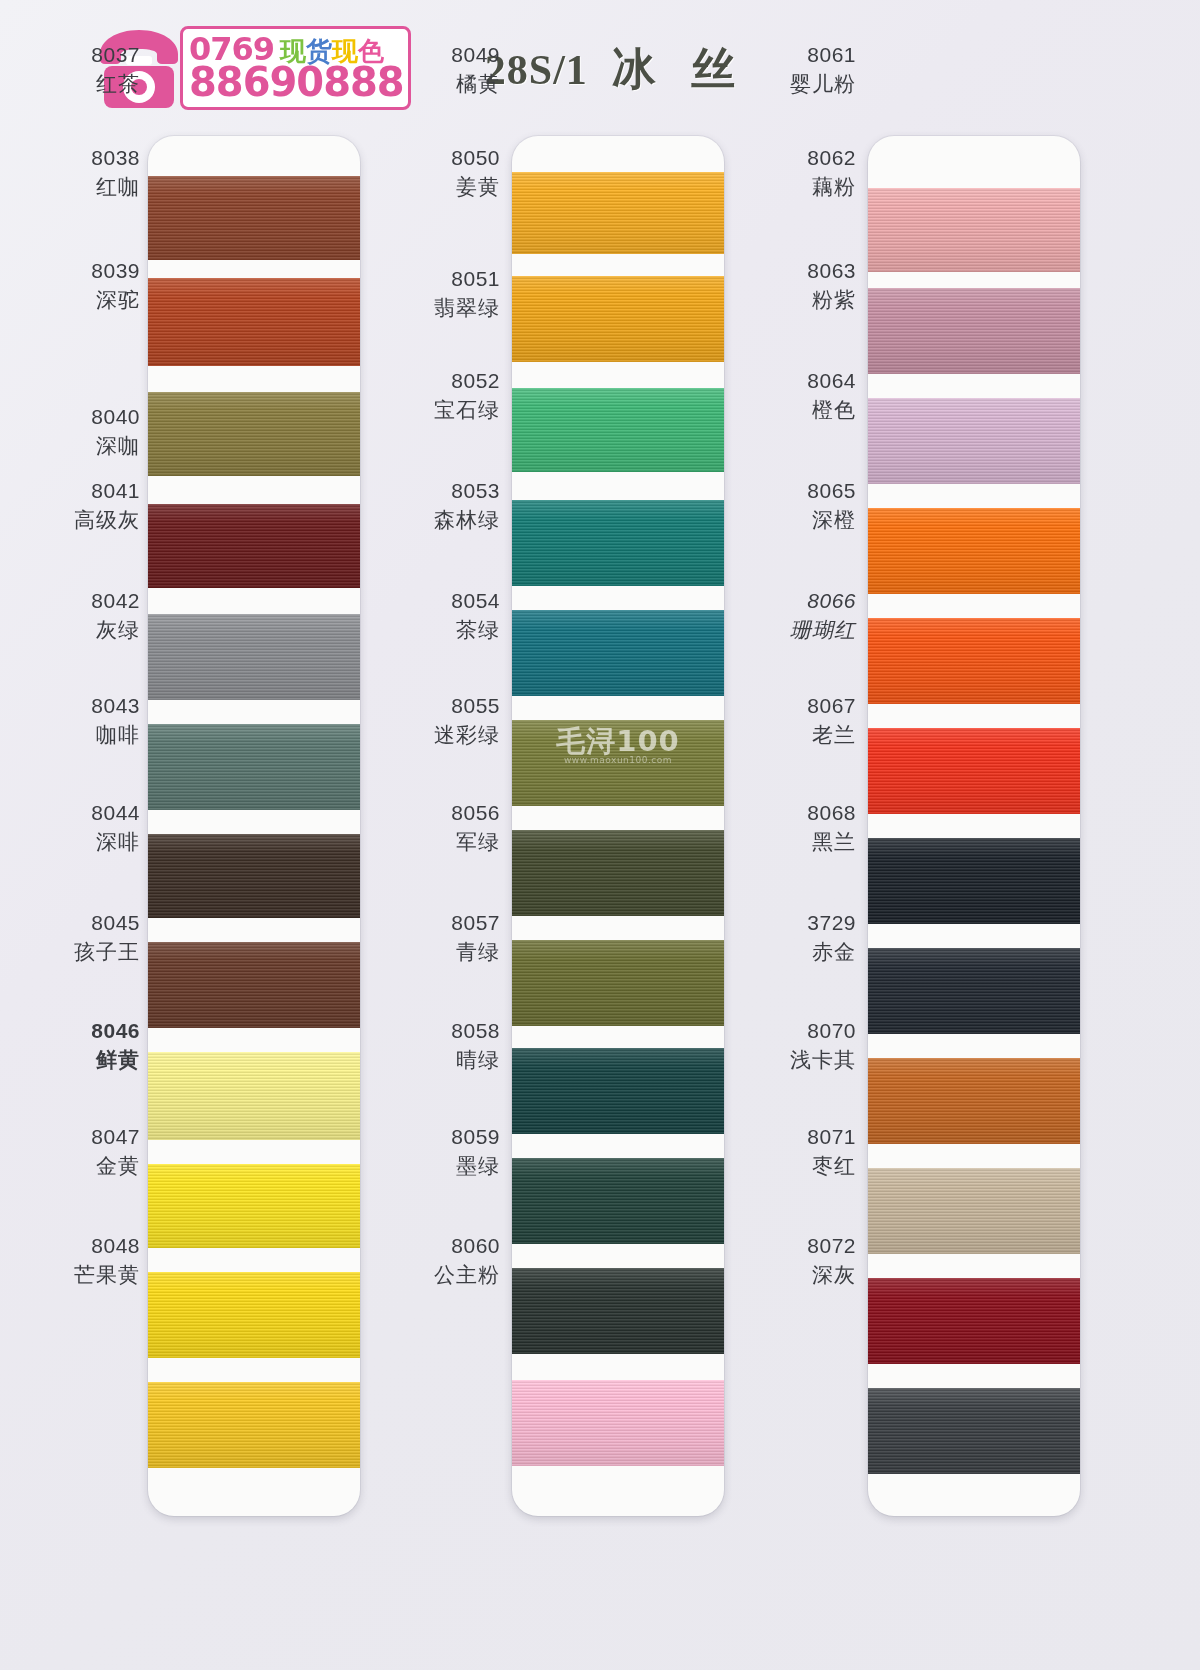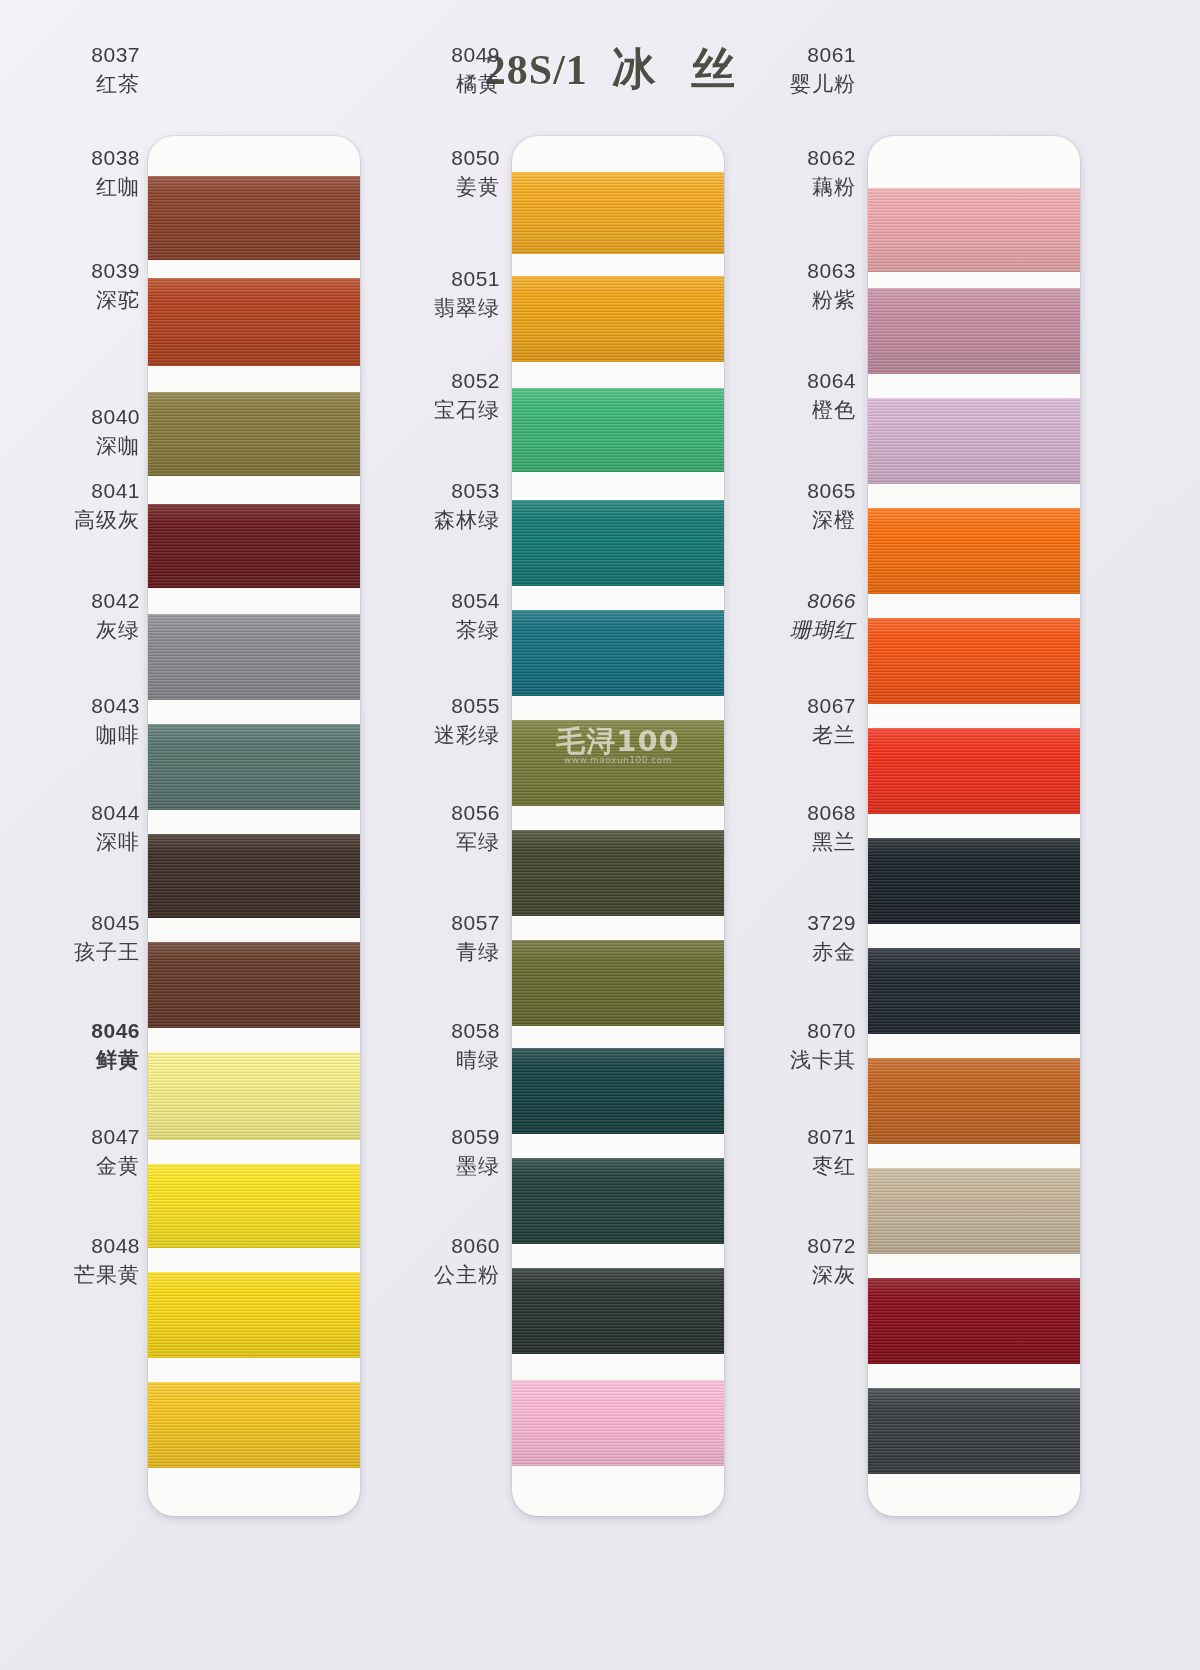--- a/index.html
+++ b/index.html
@@ -198,20 +198,40 @@
     font-weight: normal;
     letter-spacing: 0.5px;
     color: rgba(255,255,255,0.45);
   }
 </style>
 </head>
 <body>
 
 <div class="header">
 
+  <div class="phone-block">
+    <div class="phone-icon">
+      <svg viewBox="0 0 86 84" xmlns="http://www.w3.org/2000/svg">
+        <path d="M43 4 C20 4 4 15 4 28 L4 34 C4 36 6 38 9 38 L20 38 C23 38 25 36 25 34 L25 28 C25 25 32 23 43 23 C54 23 61 25 61 28 L61 34 C61 36 63 38 66 38 L77 38 C80 38 82 36 82 34 L82 28 C82 15 66 4 43 4 Z" fill="#e0559a"></path>
+        <rect x="8" y="40" width="70" height="42" rx="8" fill="#e0559a"></rect>
+        <circle cx="43" cy="61" r="16" fill="#ffffff"></circle>
+        <circle cx="43" cy="61" r="8" fill="#e0559a"></circle>
+        <rect x="30" y="30" width="26" height="9" rx="3" fill="#ffffff"></rect>
+      </svg>
+    </div>
+    <div class="phone-numbers">
+      <div class="phone-row1">
+        <span class="area-code">0769</span>
+        <span class="stock-text">
+          <span>现</span><span>货</span><span>现</span><span>色</span>
+        </span>
+      </div>
+      <div class="phone-main">88690888</div>
+    </div>
+  </div>
 
   <div class="title">
     <span class="title-code">28S/1</span><span class="title-name">冰 丝</span>
   </div>
 
 </div>
 
 <div class="board" id="board">
     <div class="card" style="left: 148px; top: 136px; width: 212px; height: 1380px;">
       <div class="swatch" style="top: 40px; height: 84px;">

